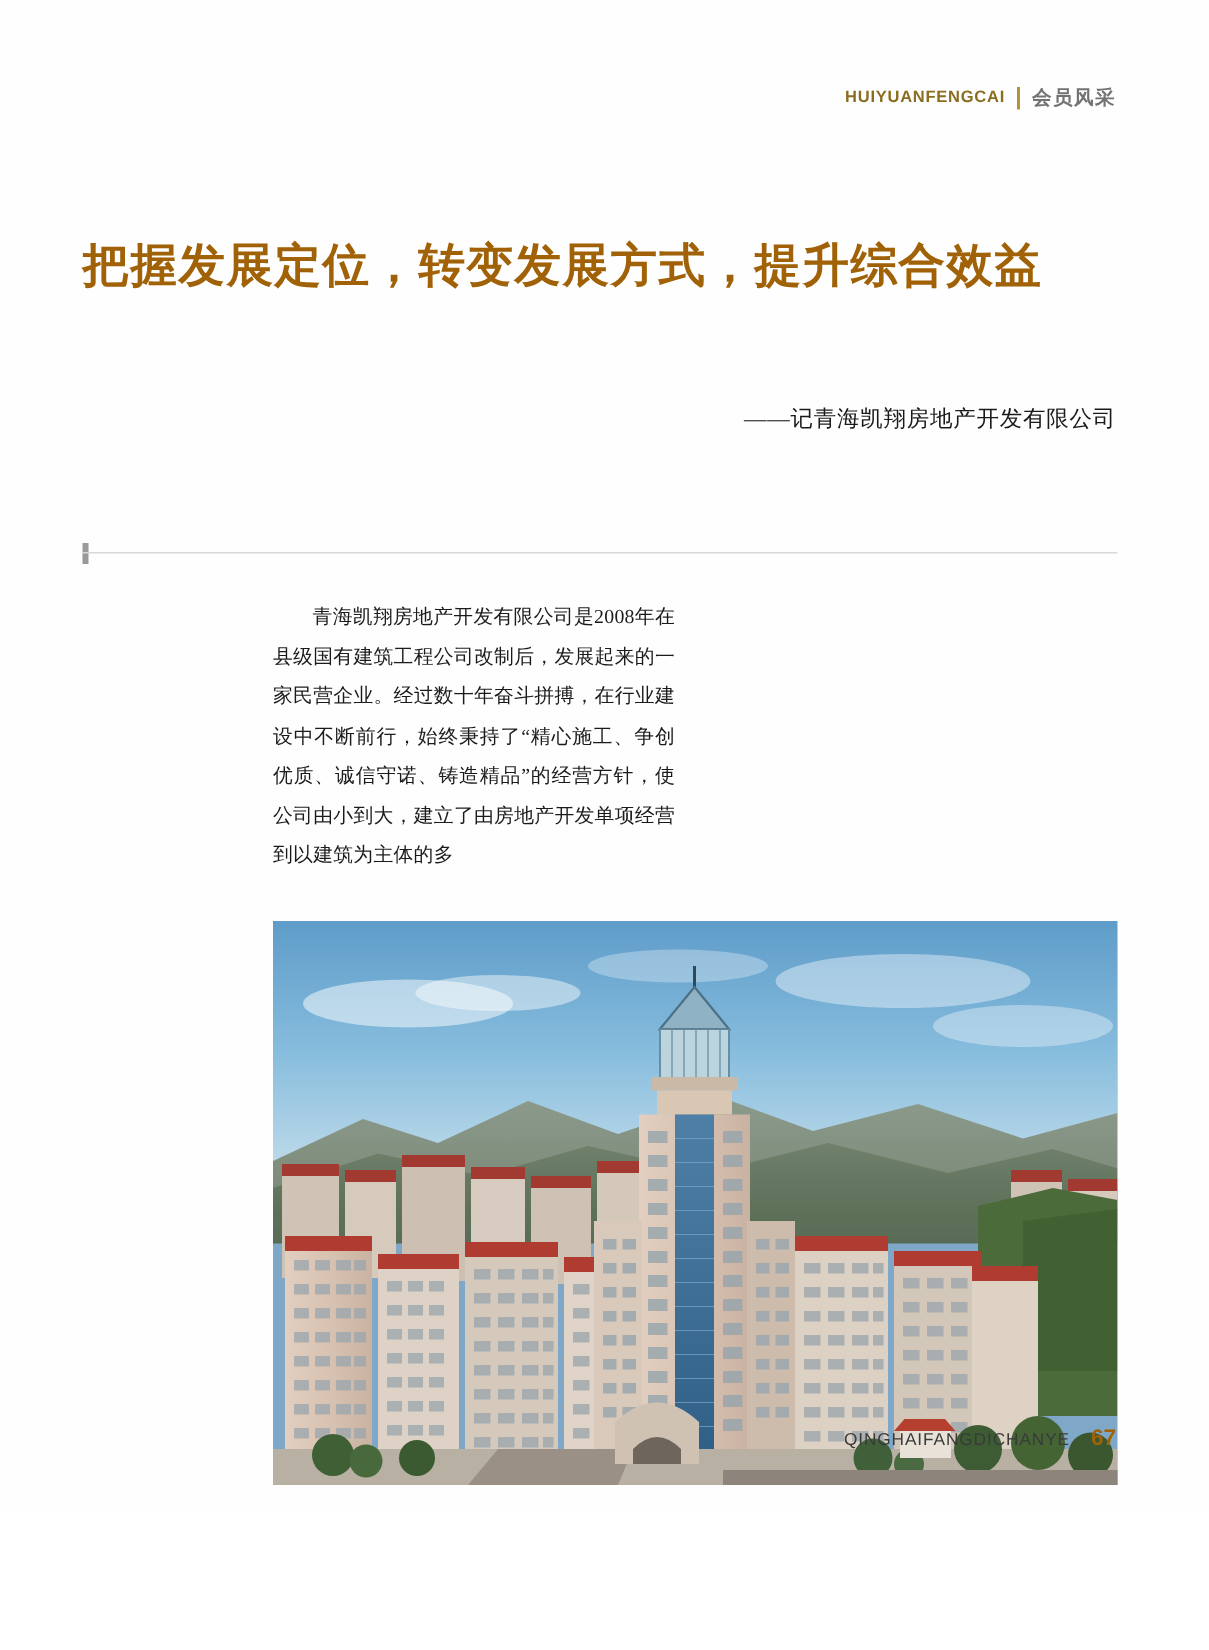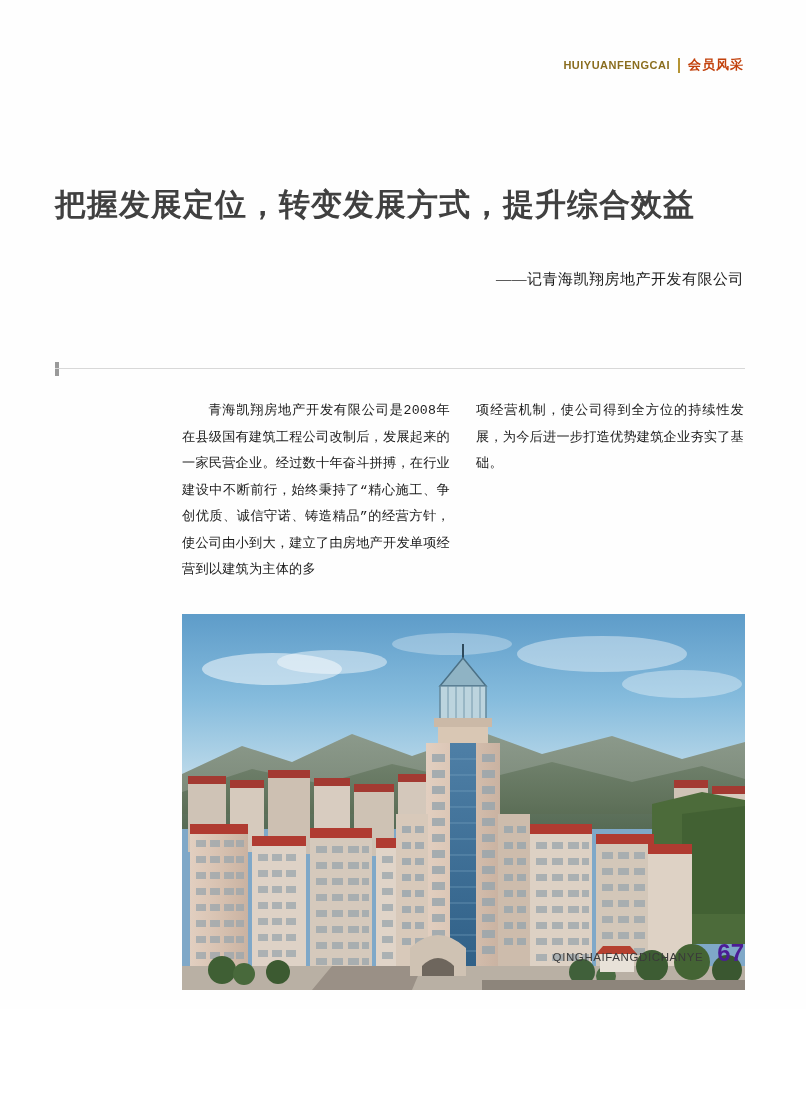--- a/index.html
+++ b/index.html
@@ -42,36 +42,36 @@
   }
   .header-rule {
     width: 2px;
     height: 15px;
     background: #b59434;
     margin-right: 8px;
   }
   .header-cn {
     font-family: Liberation Mono, monospace;
     font-size: 13px;
-    color: #c2410c;
+    color: #737373;
     font-weight: 700;
     letter-spacing: 1px;
   }
 
   
   .title {
     position: absolute;
     left: 55px;
-    top: 184px;
+    top: 156px;
     width: 700px;
     font-family: "Liberation Sans", sans-serif;
     font-weight: 700;
     font-size: 31px;
     letter-spacing: 1px;
-    color: #404040;
+    color: #a16207;
     white-space: nowrap;
   }
   .subtitle {
     position: absolute;
     right: 62px;
     top: 270px;
     font-family: "Liberation Serif", serif;
     font-size: 15px;
     color: #1a1a1a;
     letter-spacing: 0.5px;
@@ -103,21 +103,21 @@
     top: 398px;
     width: 563px;
     display: flex;
     gap: 26px;
   }
   .col {
     width: 268px;
   }
   .col p {
     margin: 0 0 0 0;
-    font-family: Liberation Mono, monospace;
+    font-family: Liberation Serif, serif;
     font-size: 13.2px;
     line-height: 26.5px;
     text-align: justify;
     text-justify: inter-ideograph;
     color: #1b1b1b;
     letter-spacing: 0.2px;
   }
   .col p.indent {
     text-indent: 2em;
   }
@@ -144,23 +144,23 @@
     gap: 14px;
   }
   .footer-label {
     font-family: "Liberation Sans", sans-serif;
     font-size: 11.5px;
     letter-spacing: 0.6px;
     color: #3a3a3a;
   }
   .footer-page {
     font-family: "Liberation Sans", sans-serif;
-    font-size: 24px;
+    font-size: 15px;
     font-weight: 700;
-    color: #4c1d95;
+    color: #a16207;
   }
 </style>
 </head>
 <body>
 
 <div class="page">
 
   <div class="header">
     <span class="header-pinyin">HUIYUANFENGCAI</span>
     <span class="header-rule"></span>
@@ -171,21 +171,20 @@
   <div class="subtitle">——记青海凯翔房地产开发有限公司</div>
 
   <div class="divider-cap"></div>
   <div class="divider"></div>
 
   <div class="columns">
     <div class="col">
       <p class="indent">青海凯翔房地产开发有限公司是2008年在县级国有建筑工程公司改制后，发展起来的一家民营企业。经过数十年奋斗拼搏，在行业建设中不断前行，始终秉持了“精心施工、争创优质、诚信守诺、铸造精品”的经营方针，使公司由小到大，建立了由房地产开发单项经营到以建筑为主体的多</p>
     </div>
     <div class="col">
-      <p>项经营机制，使公司得到全方位的持续性发展，为今后进一步打造优势建筑企业夯实了基础。</p>
     </div>
   </div>
 
   <div class="photo">
     <svg width="563" height="376" viewBox="0 0 563 376" xmlns="http://www.w3.org/2000/svg">
       <defs>
         <linearGradient id="sky" x1="0" y1="0" x2="0" y2="1">
           <stop offset="0%" stop-color="#5e9cc9"></stop>
           <stop offset="45%" stop-color="#86bcdd"></stop>
           <stop offset="100%" stop-color="#cfe4ee"></stop>

